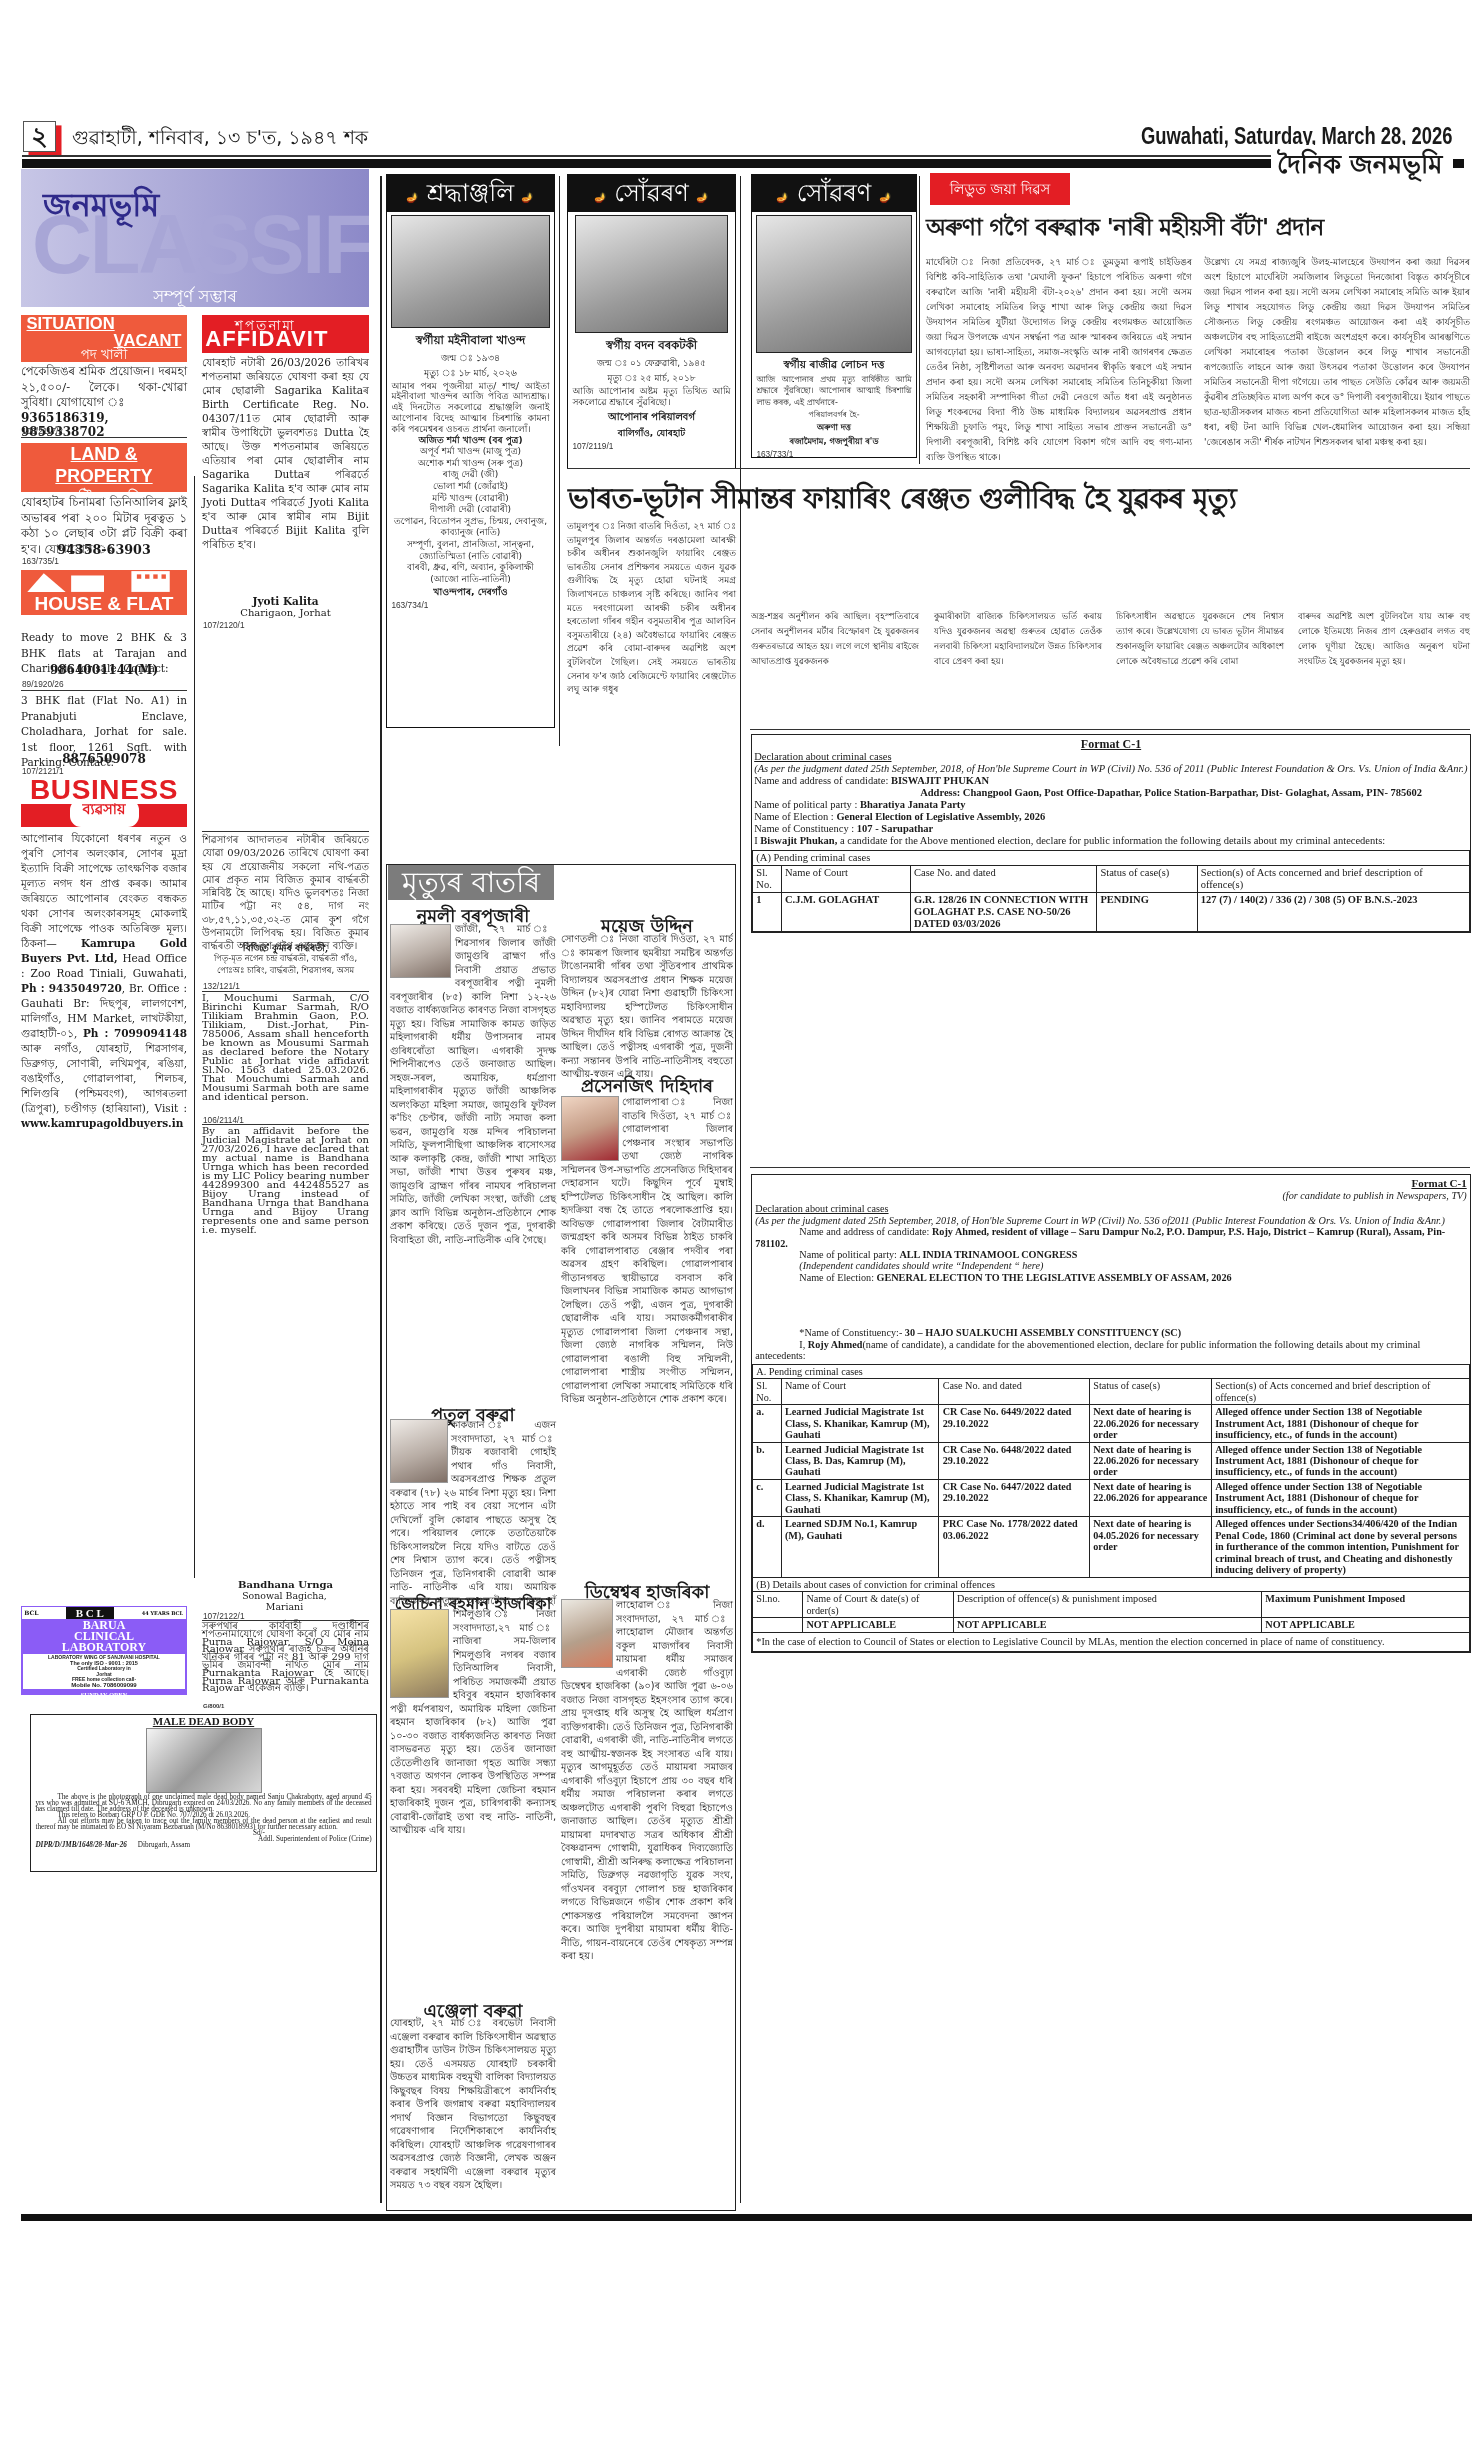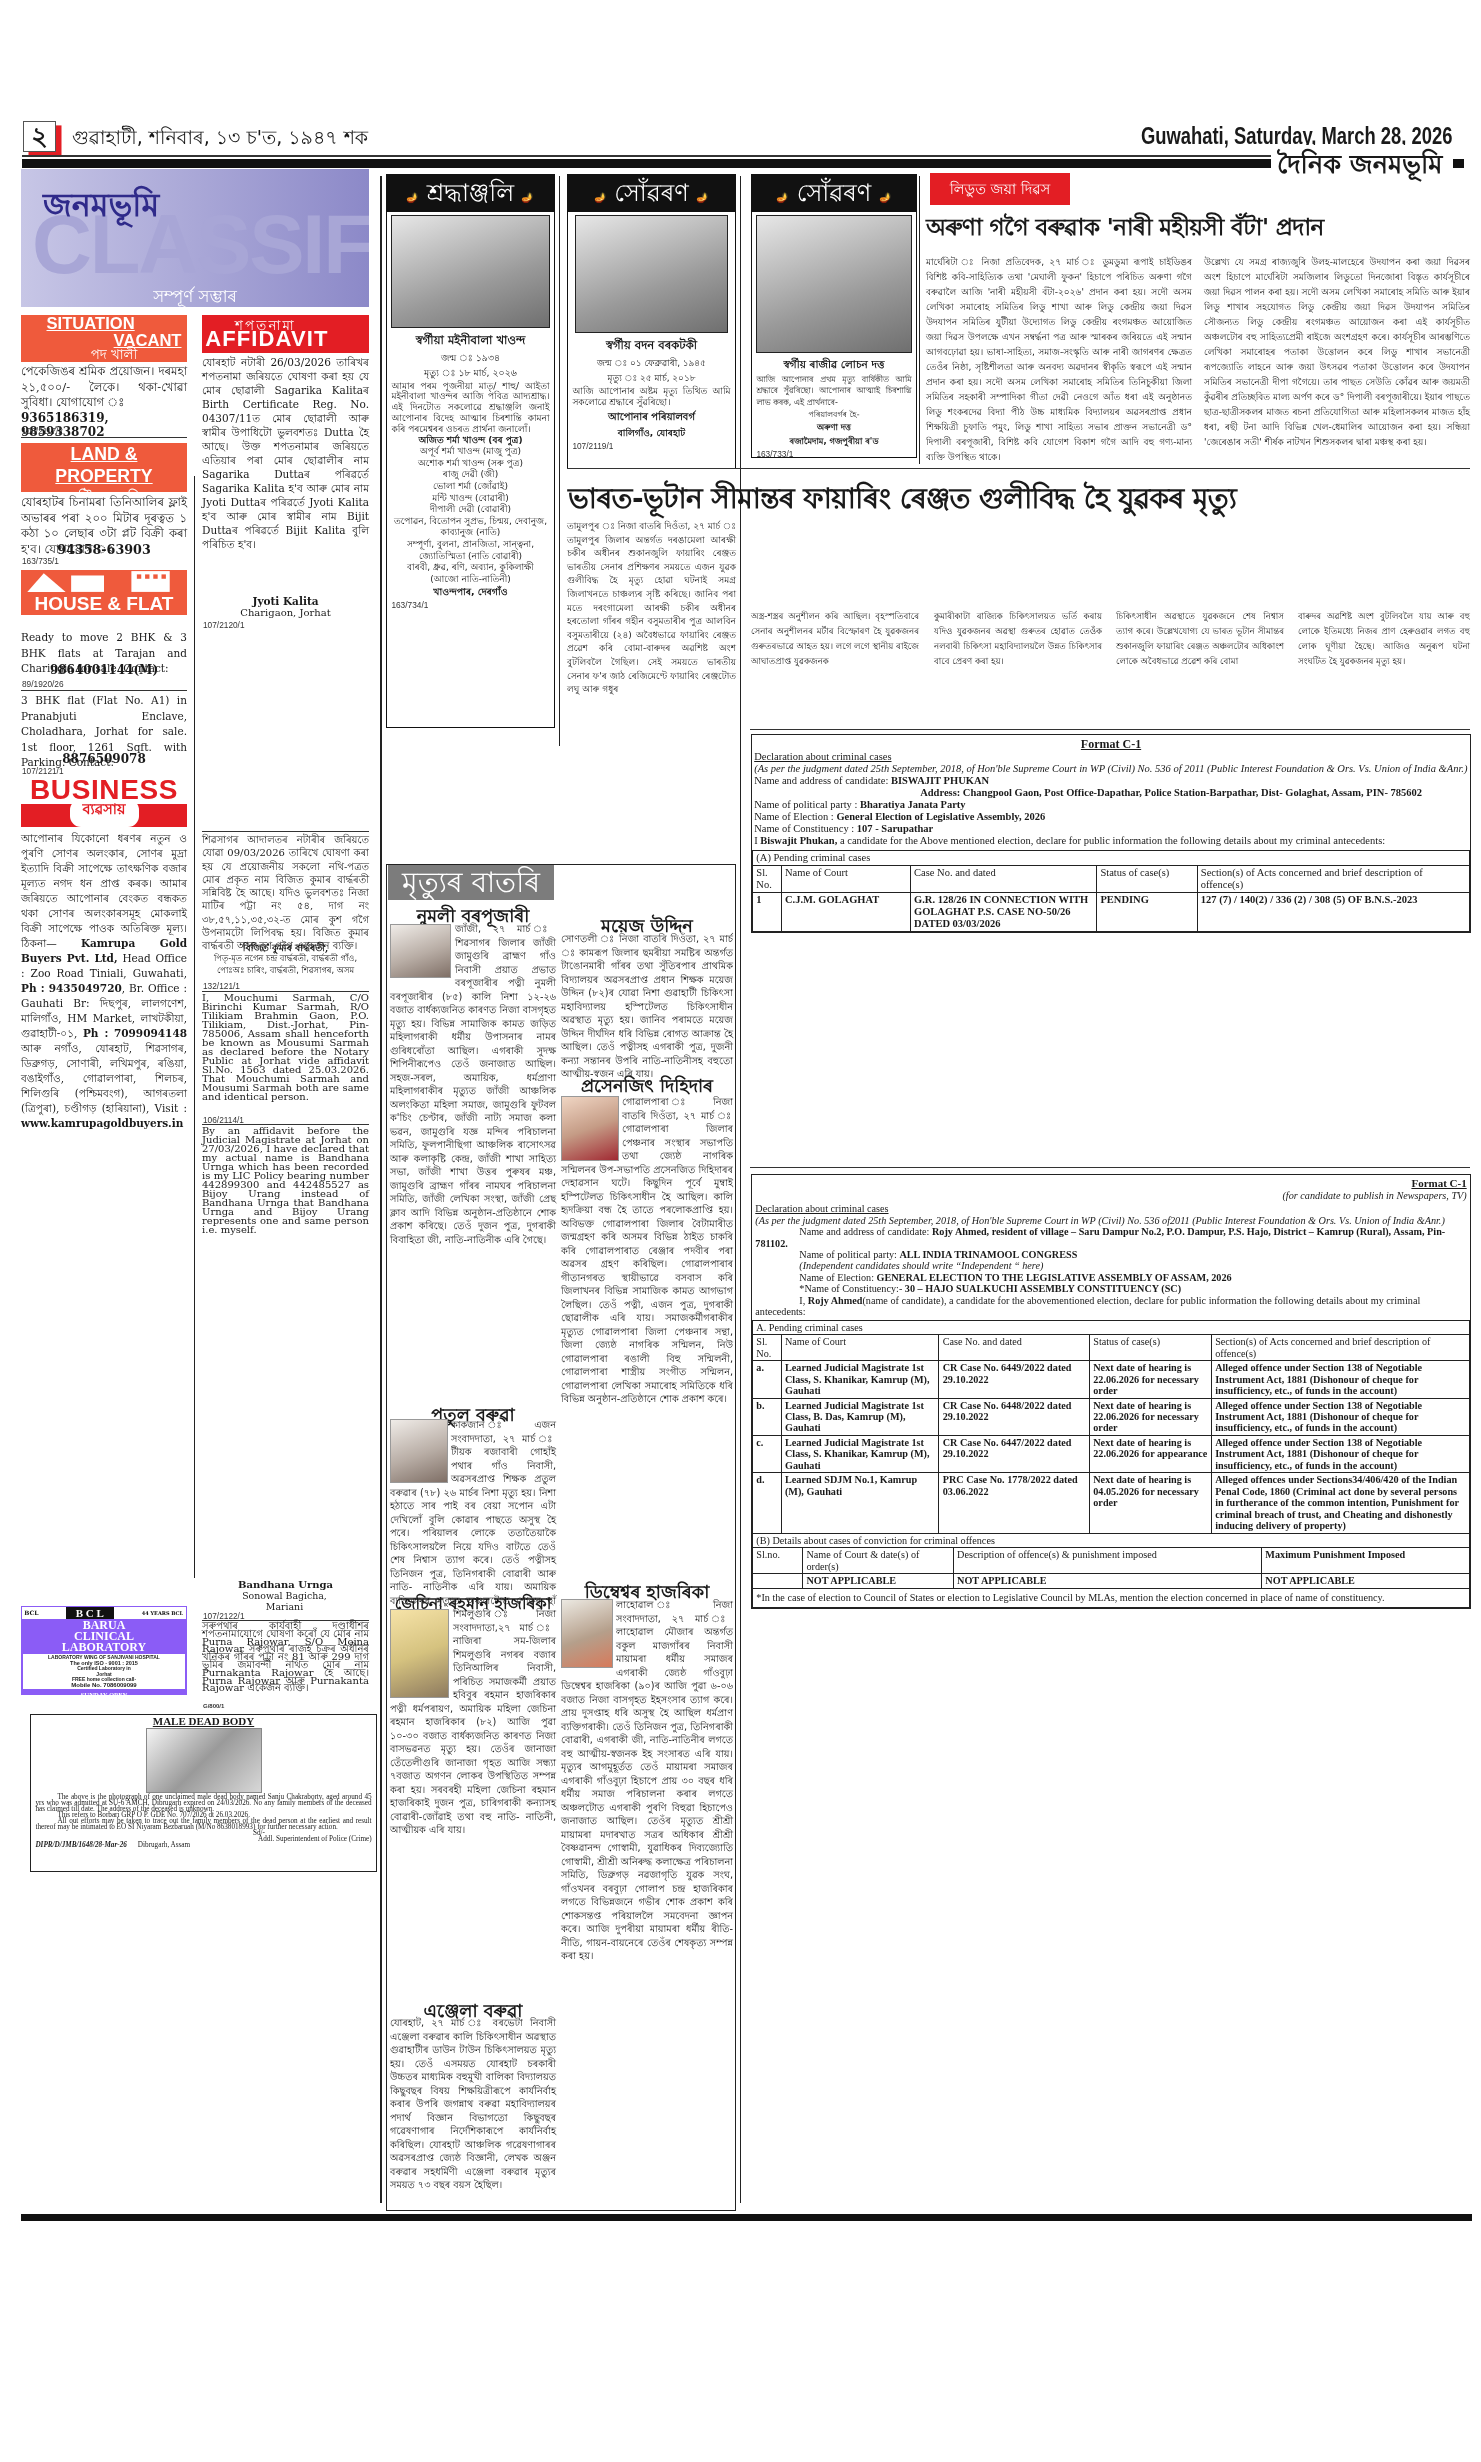--- a/index.html
+++ b/index.html
@@ -64,21 +64,21 @@
 <div class="abs vrule" style="left:559px;top:176px;height:570px;width:1.1px;"></div>
 <div class="abs vrule" style="left:740px;top:176px;height:2027px;width:1.1px;"></div>
 <div class="abs vrule" style="left:919px;top:176px;height:288px;width:1.1px;"></div>
 
 <div id="cls-banner" class="abs">
   <div id="cls-bg" class="abs">CLASSIFIEDS</div>
   <div id="cls-top" class="abs">জনমভূমি</div>
   <div id="cls-sub" class="abs">সম্পূৰ্ণ সম্ভাৰ</div>
 </div>
 
-<div class="abs redbox" style="left:21px;top:315px;width:166px;height:47px;padding-left:20px;">
+<div class="abs redbox" style="left:21px;top:315px;width:166px;height:47px;">
   <div class="sans" style="font-size:16.6px;font-weight:bold;line-height:16.6px;text-align:left;padding:1.1px 0 0 5.5px;text-decoration:underline;">SITUATION</div>
   <div class="sans" style="font-size:16.6px;font-weight:bold;line-height:15.5px;text-align:right;padding-right:5.5px;text-decoration:underline;">VACANT</div>
   <div style="font-size:13.3px;line-height:14.4px;font-family:'DejaVu Sans',sans-serif;">পদ খালী</div>
 </div>
 <div class="abs ad-text" style="left:21px;top:364px;width:166px;">পেকেজিঙৰ শ্ৰমিক প্ৰয়োজন। দৰমহা ২১,৫০০/- লৈকে। থকা-খোৱা সুবিধা। যোগাযোগ ঃ</div>
 <div class="abs" style="left:21px;top:411px;width:166px;font-weight:bold;font-size:12px;">9365186319, 9859338702</div>
 <div class="abs small-code" style="left:22px;top:426px;">106/2117/2</div>
 <div class="abs hsep" style="left:21px;top:437px;width:166px;"></div>
 
 <div class="abs redbox" style="left:21px;top:443px;width:166px;height:49px;">
@@ -339,21 +339,21 @@
 <div class="abs fc" style="left:751px;top:1174px;width:720px;border:1.7px solid #222;font-size:10.2px;line-height:11.4px;">
   <div style="text-align:right;font-weight:bold;font-size:11px;text-decoration:underline;margin:3.3px 3.3px 0 0;">Format C-1</div>
   <div style="text-align:right;font-style:italic;padding-right:3.3px;">(for candidate to publish in Newspapers, TV)</div>
   <div style="padding:2.2px 3.3px;">
     <div style="text-decoration:underline;">Declaration about criminal cases</div>
     <div style="font-style:italic;">(As per the judgment dated 25th September, 2018, of Hon'ble Supreme Court in WP (Civil) No. 536 of2011 (Public Interest Foundation &amp; Ors. Vs. Union of India &amp;Anr.)</div>
     <div style="text-indent:44px;"><span>Name and address of candidate:</span> <b>Rojy Ahmed, resident of village – Saru Dampur No.2, P.O. Dampur, P.S. Hajo, District – Kamrup (Rural), Assam, Pin-781102.</b></div>
     <div style="padding-left:44px;"><span>Name of political party:</span> <b>ALL INDIA TRINAMOOL CONGRESS</b></div>
     <div style="padding-left:44px;font-style:italic;">(Independent candidates should write “Independent “ here)</div>
     <div style="text-indent:44px;"><span>Name of Election:</span> <b>GENERAL ELECTION TO THE LEGISLATIVE ASSEMBLY OF ASSAM, 2026</b></div>
-    <div style="text-indent:44px;"><span>*Name of Constituency:-</span> <b>30 – HAJO SUALKUCHI ASSEMBLY CONSTITUENCY (SC)</b></div>
+    <div style="text-indent:44px;margin-top:44px;"><span>*Name of Constituency:-</span> <b>30 – HAJO SUALKUCHI ASSEMBLY CONSTITUENCY (SC)</b></div>
     <div style="text-indent:44px;"><span>I,</span> <b>Rojy Ahmed</b><span>(name of candidate), a candidate for the abovementioned election, declare for public information the following details about my criminal antecedents:</span></div>
   </div>
   <table>
     <tbody>
         <tr>
           <td colspan="5">A. Pending criminal cases</td>
         </tr>
     <tr id="ahmed-head">
           <td style="width: 4%;">Sl. No.</td>
           <td style="width: 22%;">Name of Court</td>

